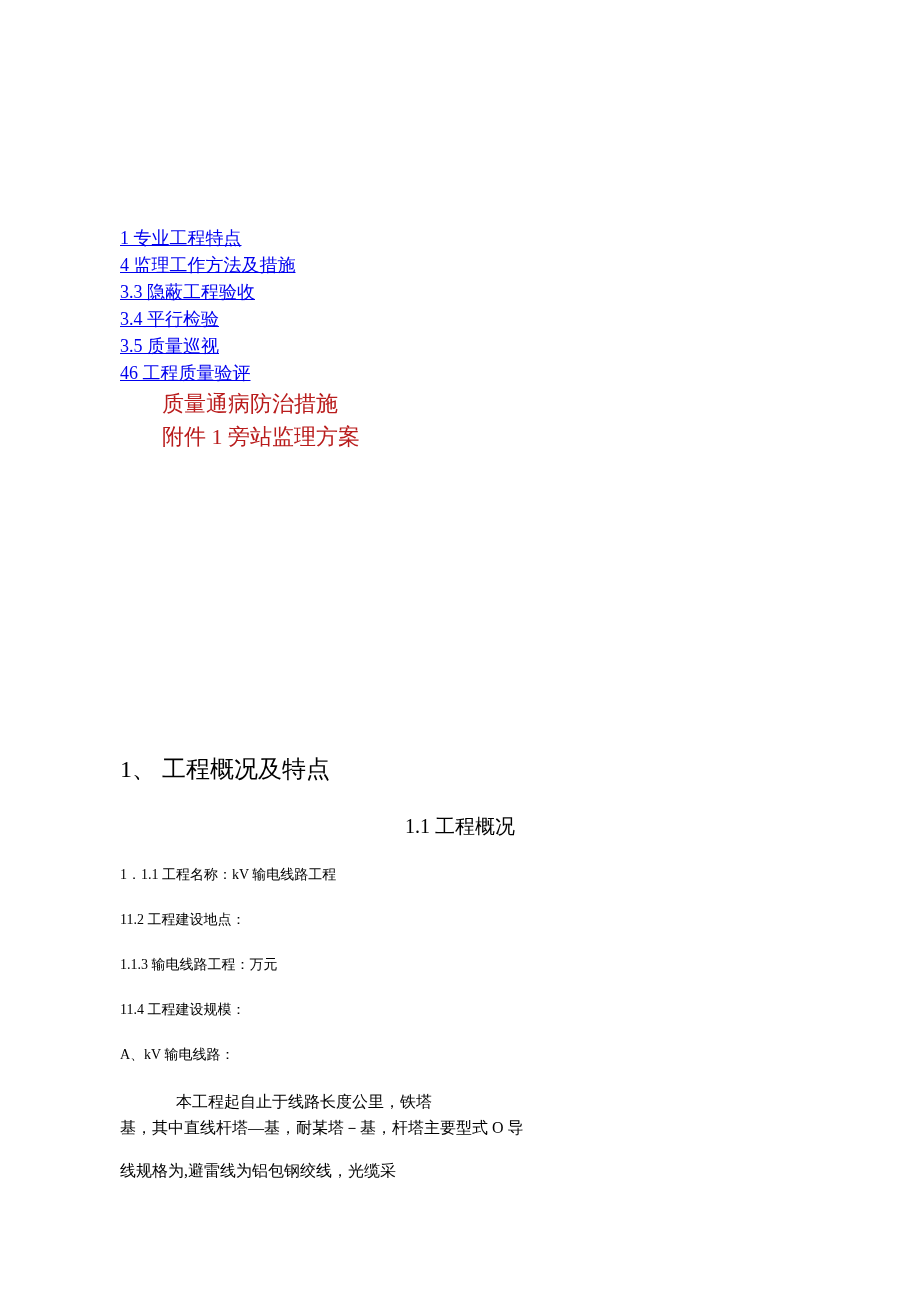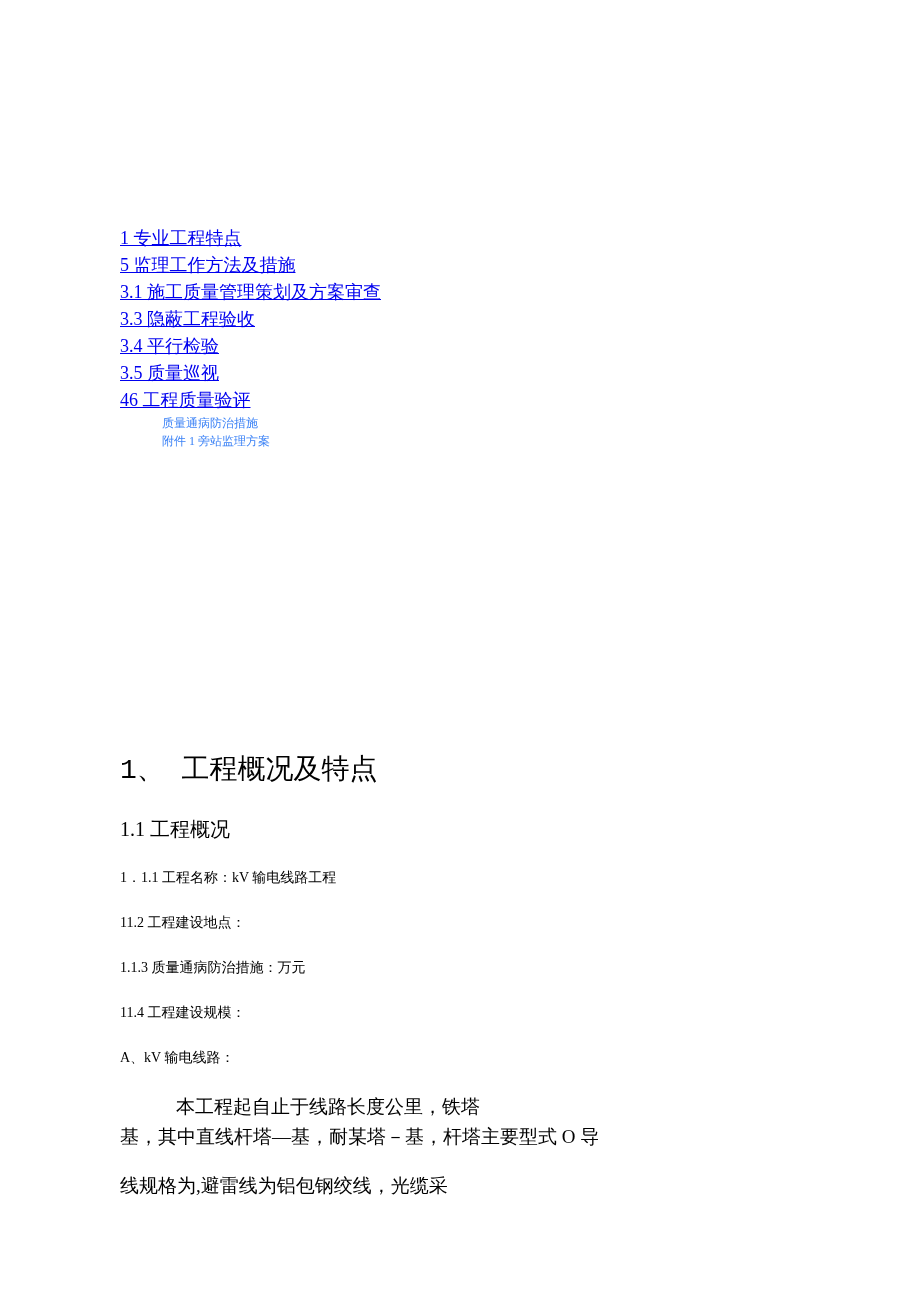--- a/index.html
+++ b/index.html
@@ -16,77 +16,77 @@
       margin-bottom: 300px;
     }
     .toc-link {
       color: #0000EE;
       font-size: 18px;
       line-height: 1.5;
       display: inline-block;
       font-family: "SimSun", "宋体", serif;
     }
     .toc-plain {
-      color: #3b82f6;
-      font-size: 12px;
+      color: #b91c1c;
+      font-size: 22px;
       line-height: 1.5;
       padding-left: 42px;
       font-family: "SimSun", "宋体", serif;
     }
     .toc-row {
       line-height: 1.5;
     }
     .section-heading {
-      font-size: 28px;
+      font-size: 24px;
       margin-bottom: 28px;
-      font-family: Liberation Mono, monospace;
+      font-family: Liberation Serif, serif;
     }
     .sub-heading {
       font-size: 20px;
       margin-bottom: 24px;
       font-family: "SimSun", "宋体", serif;
+      text-align: center;
     }
     .body-line {
       font-size: 14px;
       margin-bottom: 24px;
       line-height: 1.5;
       font-family: "SimSun", "宋体", serif;
     }
     .body-para-indent {
       text-indent: 56px;
     }
     .body-para {
-      font-size: 19px;
+      font-size: 16px;
       line-height: 1.6;
       font-family: "SimSun", "宋体", serif;
     }
   </style>
 </head>
 <body>
 
 <div class="page">
 
   <div class="toc">
     <div class="toc-row"><a href="#" class="toc-link">1 专业工程特点</a></div>
-    <div class="toc-row"><a href="#" class="toc-link">5 监理工作方法及措施</a></div>
-    <div class="toc-row"><a href="#" class="toc-link">3.1 施工质量管理策划及方案审查</a></div>
+    <div class="toc-row"><a href="#" class="toc-link">4 监理工作方法及措施</a></div>
     <div class="toc-row"><a href="#" class="toc-link">3.3 隐蔽工程验收</a></div>
     <div class="toc-row"><a href="#" class="toc-link">3.4 平行检验</a></div>
     <div class="toc-row"><a href="#" class="toc-link">3.5 质量巡视</a></div>
     <div class="toc-row"><a href="#" class="toc-link">46 工程质量验评</a></div>
     <div class="toc-plain">质量通病防治措施</div>
     <div class="toc-plain">附件 1 旁站监理方案</div>
   </div>
 
   <div class="section-heading">1、   工程概况及特点</div>
   <div class="sub-heading">1.1   工程概况</div>
 
   <div class="body-line">1．1.1 工程名称：kV 输电线路工程</div>
   <div class="body-line">11.2 工程建设地点：</div>
-  <div class="body-line">1.1.3 质量通病防治措施：万元</div>
+  <div class="body-line">1.1.3 输电线路工程：万元</div>
   <div class="body-line">11.4 工程建设规模：</div>
   <div class="body-line">A、kV 输电线路：</div>
 
   <div class="body-para">
     <div class="body-para-indent">本工程起自止于线路长度公里，铁塔</div>
     <div>基，其中直线杆塔—基，耐某塔－基，杆塔主要型式 O 导</div>
   </div>
   <div style="height:18px"></div>
   <div class="body-para">线规格为,避雷线为铝包钢绞线，光缆采</div>
 

